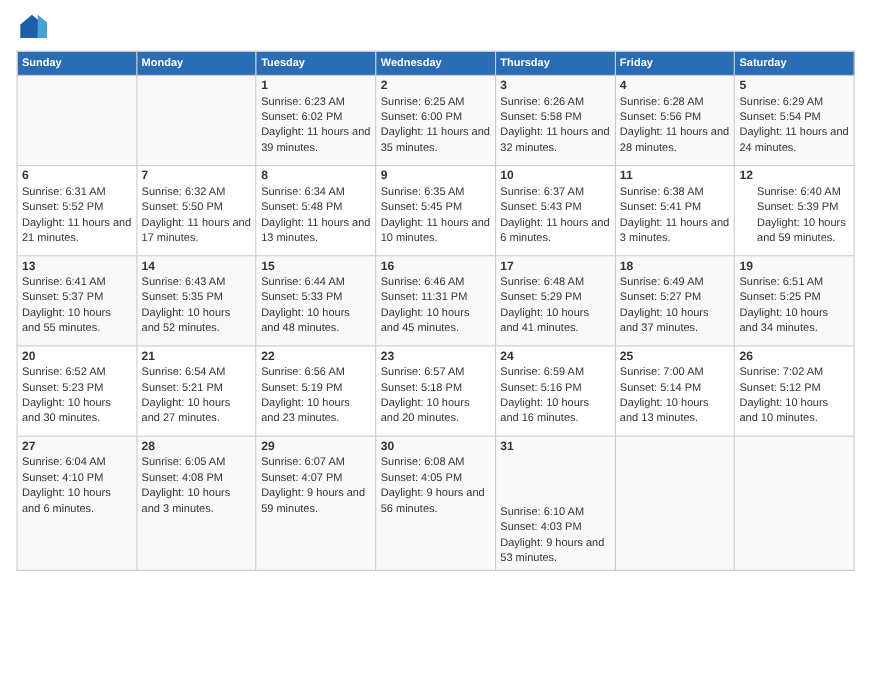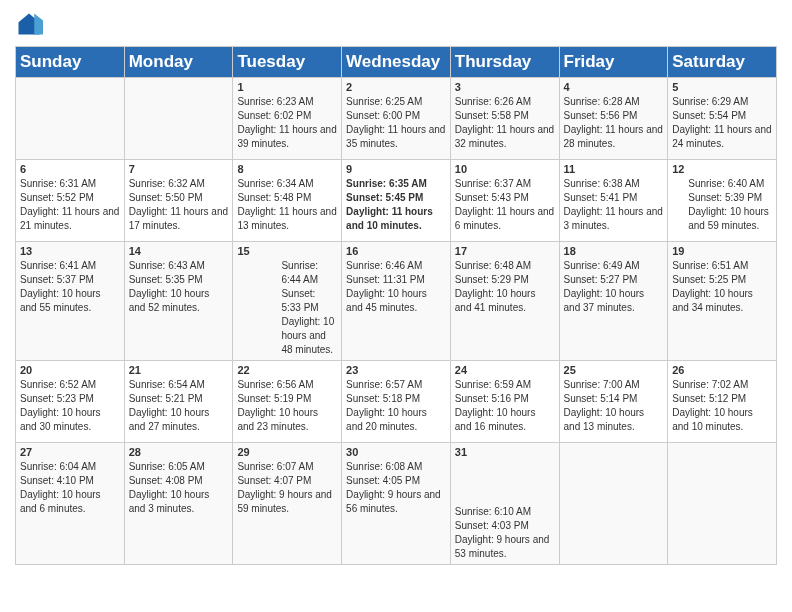--- a/index.html
+++ b/index.html
@@ -51,21 +51,21 @@
       color: #555;
     }
     table {
       width: 100%;
       border-collapse: collapse;
       table-layout: fixed;
     }
     thead tr th {
       background-color: #2a6db5;
       color: #fff;
-      font-size: 17px;
+      font-size: 10px;
       font-weight: bold;
       padding: 5px 4px;
       text-align: left;
       border: 1px solid #ccc;
     }
     tbody tr td {
       border: 1px solid #ccc;
       vertical-align: top;
       padding: 3px 4px;
       font-size: 9.5px;
@@ -176,21 +176,21 @@
 Daylight: 11 hours and 17 minutes.</div>
           </td>
           <td>
             <span class="day-num">8</span>
             <div class="day-info" style="white-space: pre-line;">Sunrise: 6:34 AM
 Sunset: 5:48 PM
 Daylight: 11 hours and 13 minutes.</div>
           </td>
           <td>
             <span class="day-num">9</span>
-            <div class="day-info" style="white-space: pre-line; font-weight: bold;">Sunrise: 6:35 AM
+            <div class="day-info" style="white-space: pre-line;">Sunrise: 6:35 AM
 Sunset: 5:45 PM
 Daylight: 11 hours and 10 minutes.</div>
           </td>
           <td>
             <span class="day-num">10</span>
             <div class="day-info" style="white-space: pre-line;">Sunrise: 6:37 AM
 Sunset: 5:43 PM
 Daylight: 11 hours and 6 minutes.</div>
           </td>
           <td>
@@ -214,21 +214,21 @@
 Daylight: 10 hours and 55 minutes.</div>
           </td>
           <td>
             <span class="day-num">14</span>
             <div class="day-info" style="white-space: pre-line;">Sunrise: 6:43 AM
 Sunset: 5:35 PM
 Daylight: 10 hours and 52 minutes.</div>
           </td>
           <td>
             <span class="day-num">15</span>
-            <div class="day-info" style="white-space: pre-line; margin-left: 44px;">Sunrise: 6:44 AM
+            <div class="day-info" style="white-space: pre-line;">Sunrise: 6:44 AM
 Sunset: 5:33 PM
 Daylight: 10 hours and 48 minutes.</div>
           </td>
           <td>
             <span class="day-num">16</span>
             <div class="day-info" style="white-space: pre-line;">Sunrise: 6:46 AM
 Sunset: 11:31 PM
 Daylight: 10 hours and 45 minutes.</div>
           </td>
           <td>

